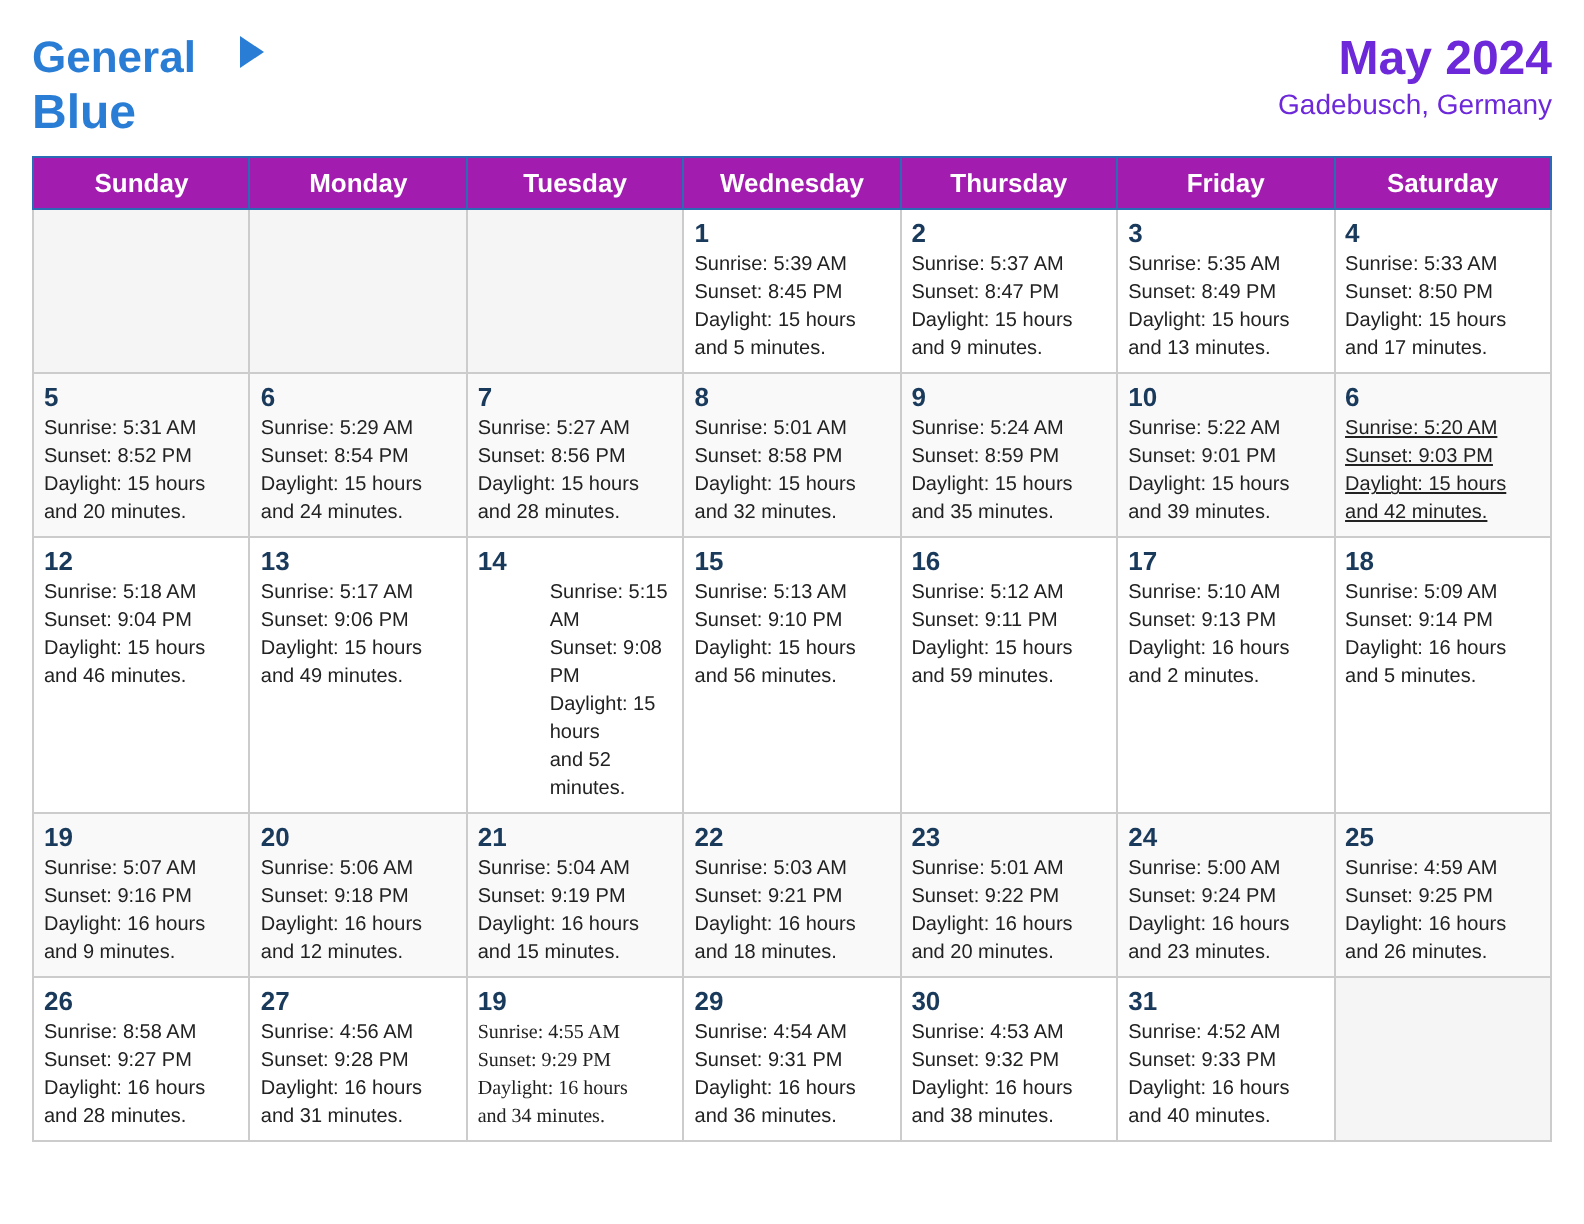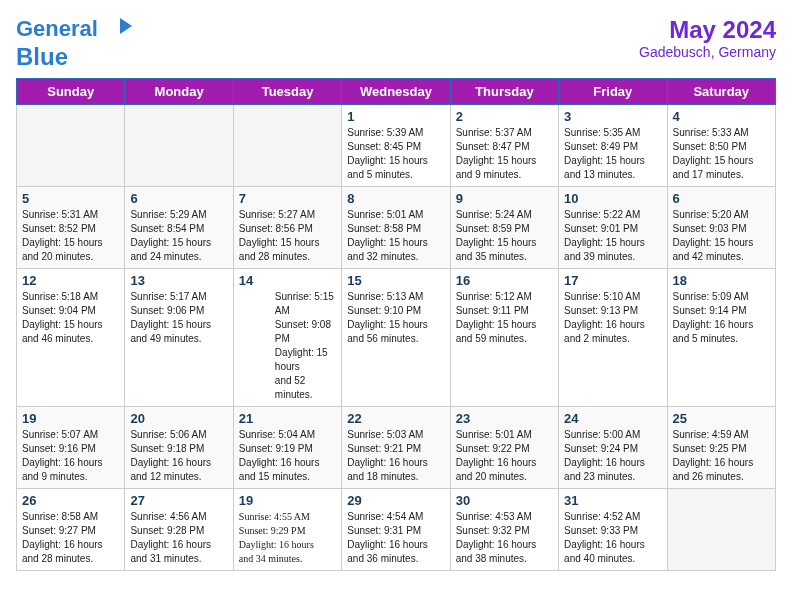--- a/index.html
+++ b/index.html
@@ -197,21 +197,21 @@
         </td>
         <td>
           <span class="date-num">10</span>
           <div class="cell-info" style="white-space: pre-line;">Sunrise: 5:22 AM
 Sunset: 9:01 PM
 Daylight: 15 hours
 and 39 minutes.</div>
         </td>
         <td>
           <span class="date-num">6</span>
-          <div class="cell-info" style="white-space: pre-line;">Sunrise: 5:20 AM
+          <div class="cell-info" style="white-space: pre-line; text-decoration: underline;">Sunrise: 5:20 AM
 Sunset: 9:03 PM
 Daylight: 15 hours
 and 42 minutes.</div>
         </td>
       </tr>
       <tr class="cal-row-odd">
         <td>
           <span class="date-num">12</span>
           <div class="cell-info" style="white-space: pre-line;">Sunrise: 5:18 AM
 Sunset: 9:04 PM

